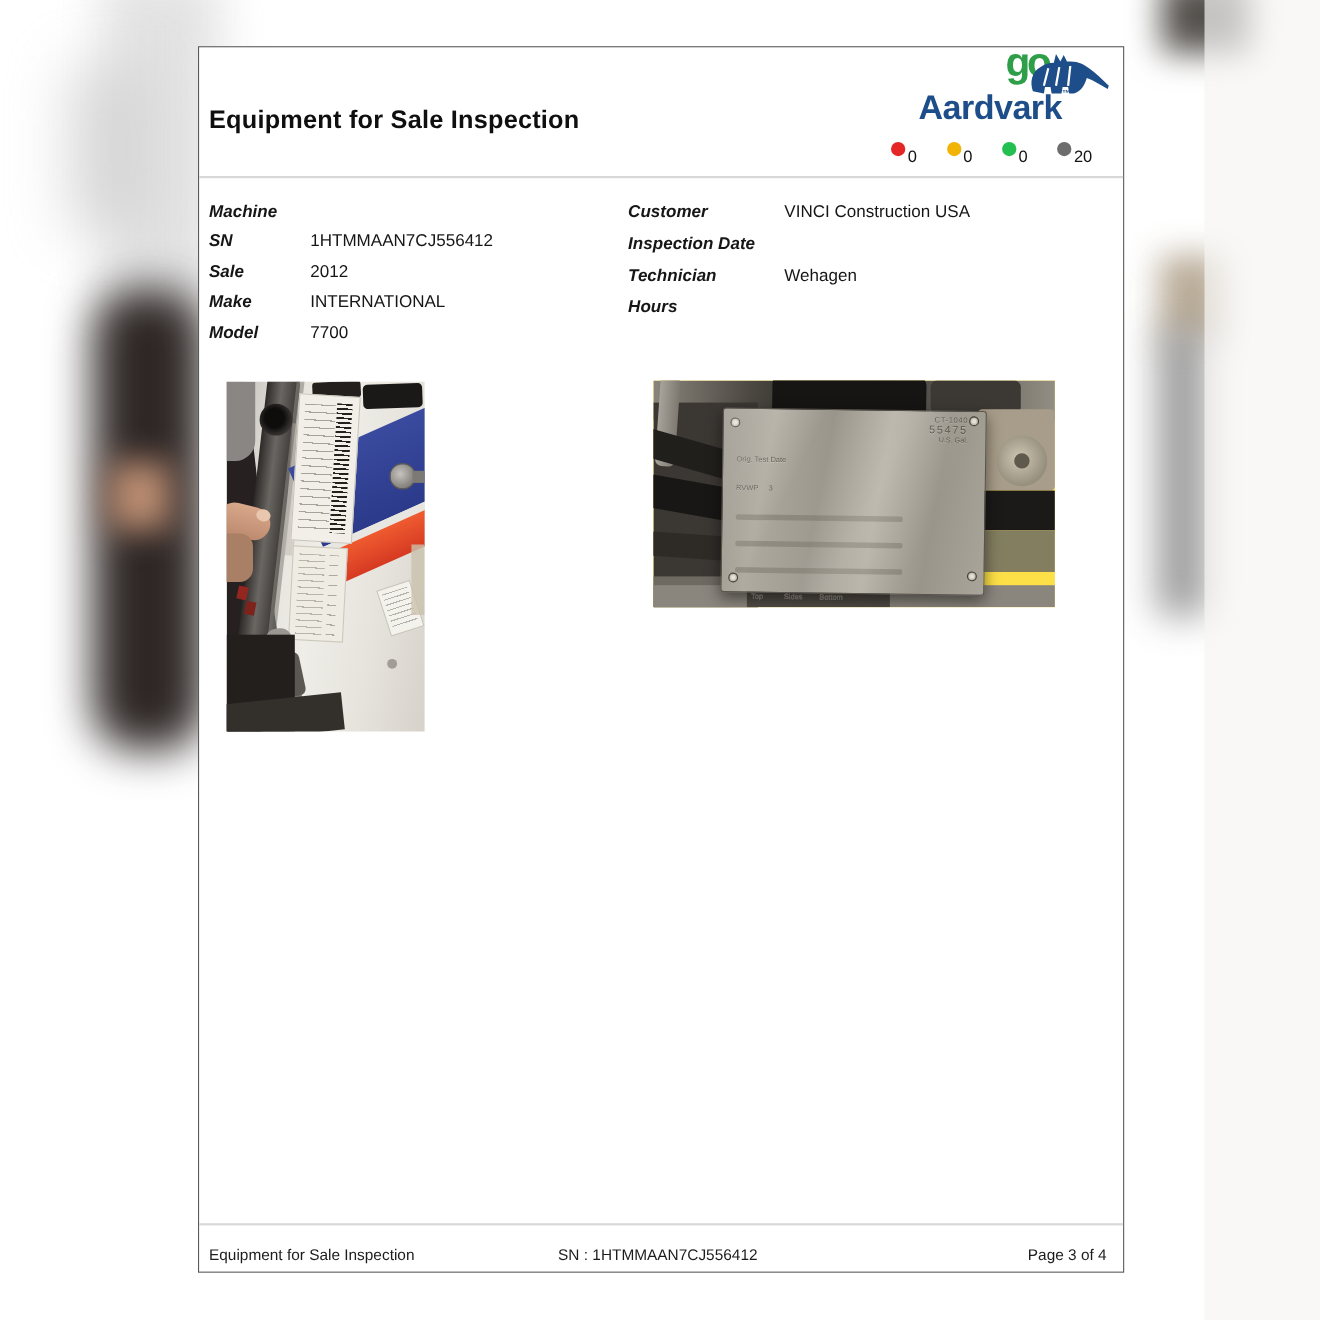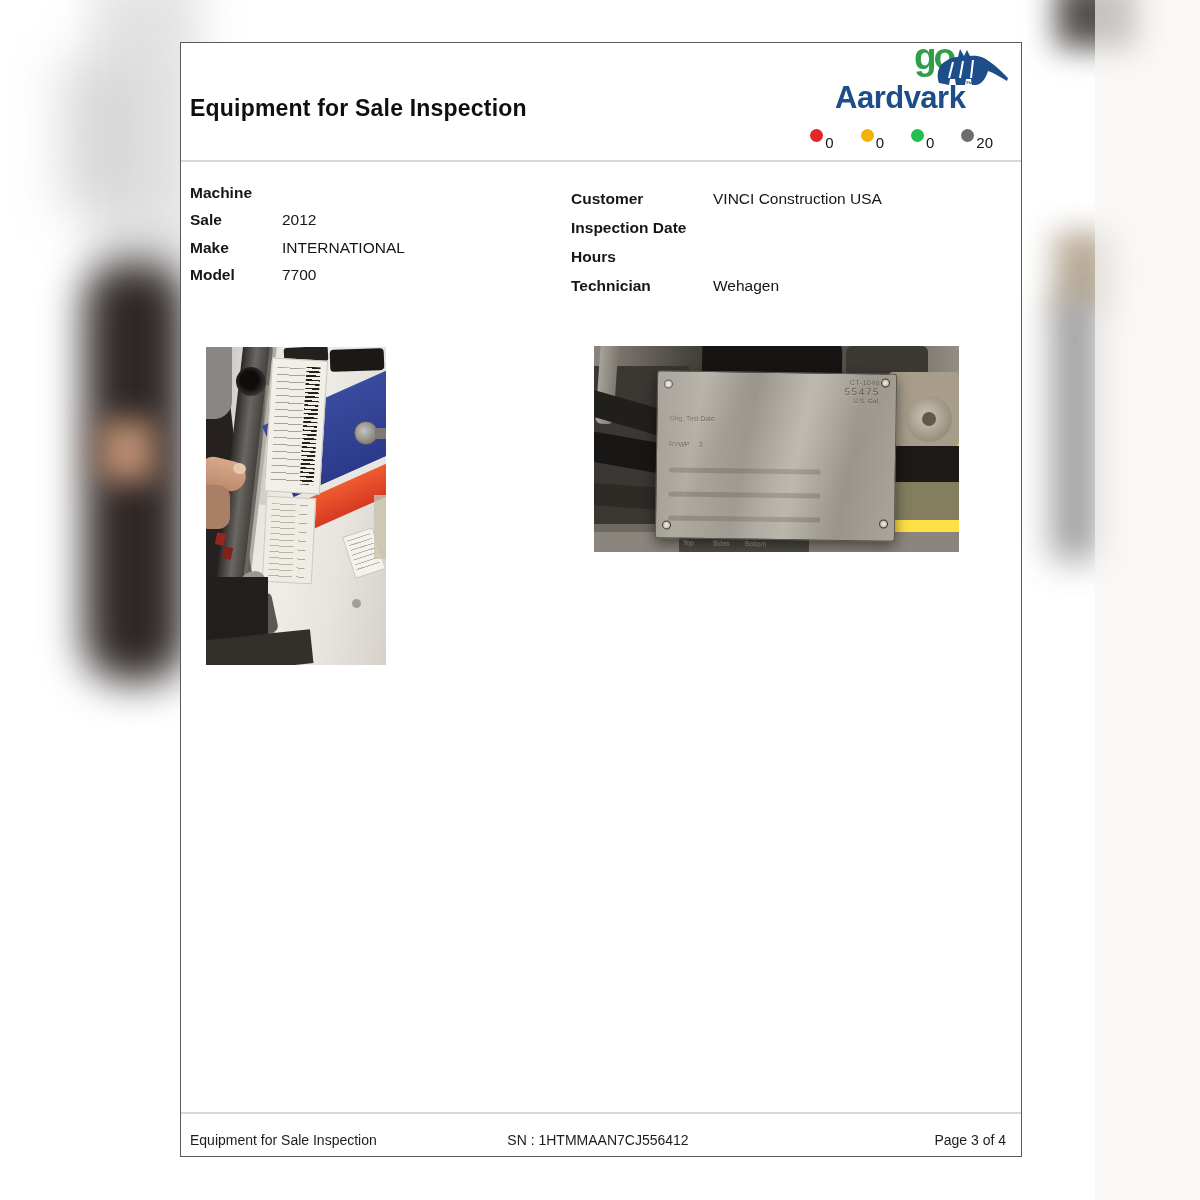--- a/index.html
+++ b/index.html
@@ -44,22 +44,22 @@
   .rule-header { top:117px; }
   .rule-footer { top:1069px; }
 
   
   .info { position:absolute; left:9px; top:141px; right:9px; height:170px; font-size:15.5px; color:#161616; }
   .info-col { position:absolute; top:0; }
   .info-col.left  { left:0;  width:370px; }
   .info-col.right { left:381px; width:440px; }
   .info-row { display:flex; }
   .info-col.left  .info-row { height:27.4px; }
-  .info-col.right .info-row { height:29px;align-items:center; }
-  .info-label { font-weight:bold; flex:0 0 auto; }
+  .info-col.right .info-row { height:29px; }
+  .info-label { font-weight:bold; flex:0 0 auto;font-style:italic; }
   .info-col.left  .info-label { width:92px; }
   .info-col.right .info-label { width:142px; }
   .info-value { flex:1; }
 
   
   .photo { position:absolute; overflow:hidden; }
   .p1 { left:25px; top:304px; width:180px; height:318px;
         background:linear-gradient(100deg,#b9b5b0 0%,#e3e0da 22%,#efede7 48%,#e7e4de 72%,#d6d2ca 100%); }
   .p1 > div { position:absolute; }
   .p1-topbar1 { left:78px; top:0; width:44px; height:15px; background:#23201e; border-radius:3px; transform:rotate(-3deg); }
@@ -215,20 +215,24 @@
     </div>
 
     <div class="rule rule-header"></div>
 
     <div class="info">
       <div class="info-col left">
         <div class="info-row">
           <span class="info-label">Machine</span>
         </div>
         <div class="info-row">
+          <span class="info-label">SN</span>
+          <span class="info-value">1HTMMAAN7CJ556412</span>
+        </div>
+        <div class="info-row">
           <span class="info-label">Sale</span>
           <span class="info-value">2012</span>
         </div>
         <div class="info-row">
           <span class="info-label">Make</span>
           <span class="info-value">INTERNATIONAL</span>
         </div>
         <div class="info-row">
           <span class="info-label">Model</span>
           <span class="info-value">7700</span>
@@ -236,26 +240,26 @@
       </div>
       <div class="info-col right">
         <div class="info-row">
           <span class="info-label">Customer</span>
           <span class="info-value">VINCI Construction USA</span>
         </div>
         <div class="info-row">
           <span class="info-label">Inspection Date</span>
         </div>
         <div class="info-row">
+          <span class="info-label">Technician</span>
+          <span class="info-value">Wehagen</span>
+        </div>
+        <div class="info-row">
           <span class="info-label">Hours</span>
           <span class="info-value"></span>
-        </div>
-        <div class="info-row">
-          <span class="info-label">Technician</span>
-          <span class="info-value">Wehagen</span>
         </div>
       </div>
     </div>
 
     <div class="photo p1" title="Photo: driver door jamb with certification and barcode labels">
       <div class="p1-darkleft"></div>
       <div class="p1-corner"></div>
       <div class="p1-seal"></div>
       <div class="p1-sealhi"></div>
       <div class="p1-topbar1"></div>

